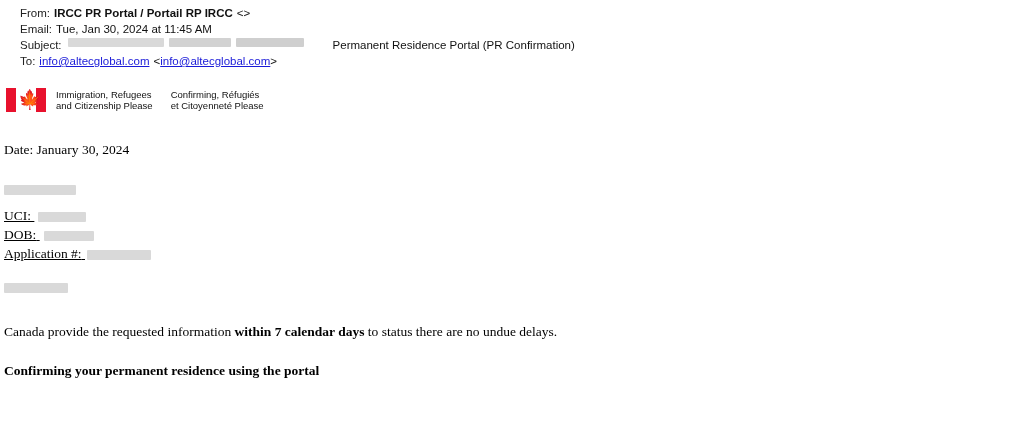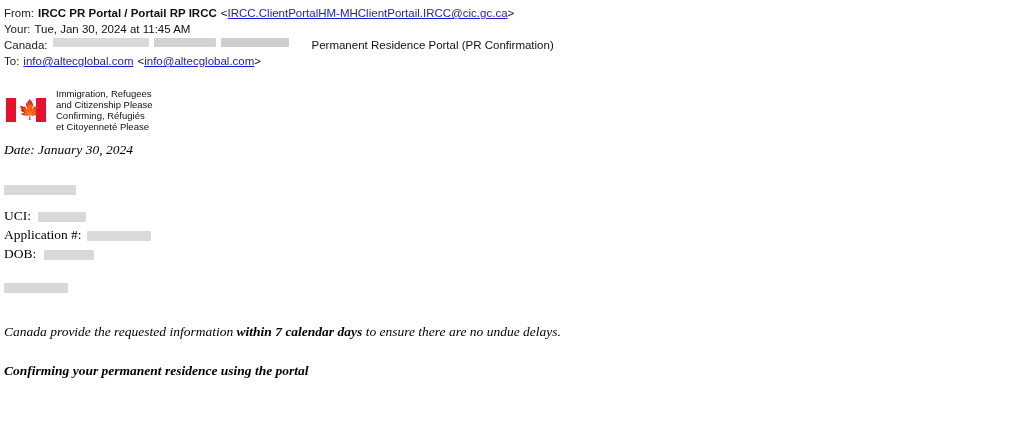--- a/index.html
+++ b/index.html
@@ -17,21 +17,21 @@
   }
   .page {
     position: relative;
     width: 1024px;
     height: 434px;
     box-sizing: border-box;
   }
 
   
   .mail-header {
-    padding: 6px 0 0 4px;
+    padding: 6px 0 0 20px;
     font-family: "Liberation Sans", sans-serif;
     font-size: 11.5px;
     line-height: 15px;
     color: #111111;
   }
   .mail-row {
     display: flex;
     align-items: flex-start;
     white-space: nowrap;
     margin-bottom: 1px;
@@ -95,70 +95,69 @@
     font-size: 19px;
     line-height: 20px;
     text-align: center;
   }
   .wordmark {
     font-family: "Liberation Sans", sans-serif;
     font-size: 9.5px;
     line-height: 11px;
     color: #111111;
     display: flex;
-    flex-direction: column;
+    gap: 18px;
   }
   .wordmark .col { white-space: nowrap; }
 
   
   .body-area {
     position: absolute;
     left: 4px;
     top: 140px;
     width: 1012px;
     font-family: "Liberation Serif", serif;
     font-size: 13.5px;
     line-height: 19px;
     color: #000000;
   }
-  .p { margin: 0 0 0 0; font-style: italic; }
+  .p { margin: 0 0 0 0; }
   .spacer-8 { height: 8px; }
   .spacer-14 { height: 14px; }
   .spacer-20 { height: 20px; }
   .spacer-26 { height: 26px; }
   .bold { font-weight: bold; }
-  .field-line { line-height: 19px; white-space: nowrap; }
+  .field-line { line-height: 19px; white-space: nowrap; text-decoration: underline; }
   .section-head { font-weight: bold; }
 </style>
 </head>
 <body>
 
 <div class="page">
 
   <div class="mail-header">
 
     <div class="mail-row">
       <span class="mail-label">From:</span>
       <span class="mail-value bold">IRCC PR Portal / Portail RP IRCC</span>
       <span class="mail-value" style="margin-left:4px;">&lt;</span>
-      <a class="link" href="#">IRCC.ClientPortalHM-MHClientPortail.IRCC@cic.gc.ca</a>
       <span class="mail-value">&gt;</span>
     </div>
 
     <div class="mail-row">
-      <span class="mail-label">Your:</span>
+      <span class="mail-label">Email:</span>
       <span class="mail-value">Tue, Jan 30, 2024 at 11:45 AM</span>
     </div>
 
     <div class="mail-row">
-      <span class="mail-label">Canada:</span>
+      <span class="mail-label">Subject:</span>
       <span class="redact" style="width:96px;height:9px;margin-left:2px;"></span>
       <span class="redact g2" style="width:62px;height:9px;margin-left:5px;"></span>
       <span class="redact g3" style="width:68px;height:9px;margin-left:5px;"></span>
-      <span class="mail-value" style="margin-left:22px;text-align:right;">Permanent Residence Portal (PR Confirmation)</span>
+      <span class="mail-value" style="margin-left:29px;text-align:right;">Permanent Residence Portal (PR Confirmation)</span>
     </div>
 
     <div class="mail-row">
       <span class="mail-label">To:</span>
       <a class="link" href="#">info@altecglobal.com</a>
       <span class="mail-value" style="margin-left:4px;">&lt;</span>
       <a class="link" href="#">info@altecglobal.com</a>
       <span class="mail-value">&gt;</span>
     </div>
 
@@ -193,40 +192,40 @@
     </div>
 
     <div class="spacer-8"></div>
 
     <div class="field-line">
       <span>UCI:</span>
       <span class="redact" style="width:48px;height:10px;margin-left:4px;"></span>
     </div>
 
     <div class="field-line">
+      <span>DOB:</span>
+      <span class="redact" style="width:50px;height:10px;margin-left:4px;"></span>
+    </div>
+
+    <div class="field-line">
       <span>Application #:</span>
       <span class="redact" style="width:64px;height:10px;margin-left:2px;"></span>
     </div>
 
-    <div class="field-line">
-      <span>DOB:</span>
-      <span class="redact" style="width:50px;height:10px;margin-left:4px;"></span>
-    </div>
-
 
     <div class="spacer-14"></div>
 
     <div class="field-line">
       <span class="redact" style="width:64px;height:10px;"></span>
     </div>
 
     <div class="spacer-26"></div>
 
     <div class="p">
-      <span>Canada provide the requested information </span><span class="bold">within 7 calendar days</span><span> to ensure there are no undue delays.</span>
+      <span>Canada provide the requested information </span><span class="bold">within 7 calendar days</span><span> to status there are no undue delays.</span>
     </div>
 
     <div class="spacer-20"></div>
 
     <div class="p section-head">Confirming your permanent residence using the portal</div>
 
   </div>
 
 </div>
 

